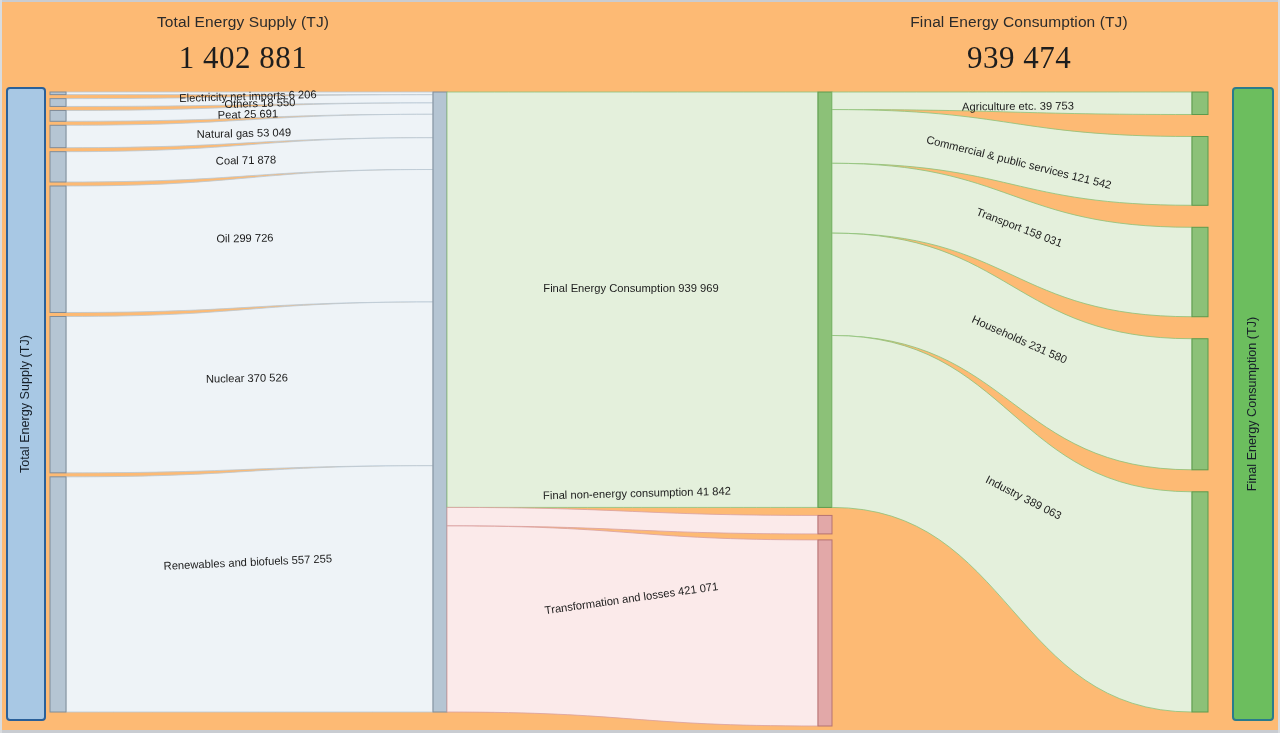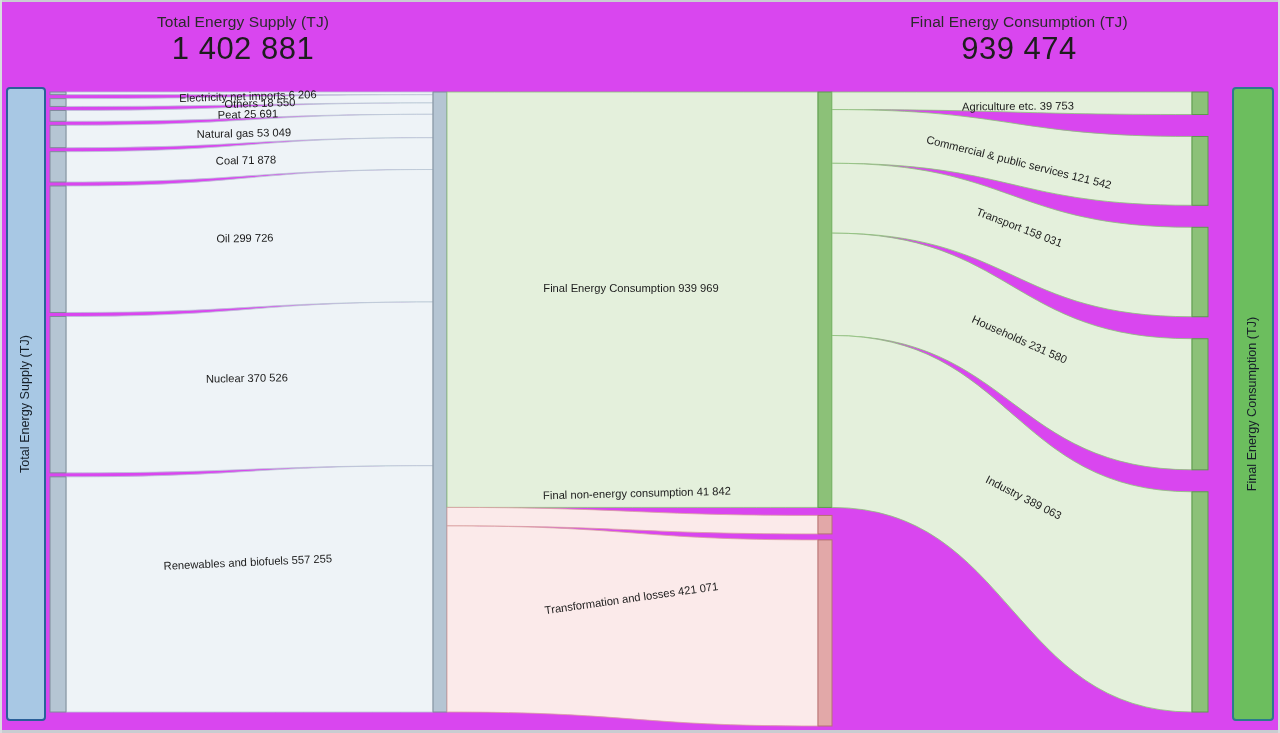--- a/index.html
+++ b/index.html
@@ -7,21 +7,21 @@
     padding: 0;
     background: #ffffff;
   }
   body {
     font-family: "Liberation Sans", sans-serif;
   }
   #app {
     position: relative;
     width: 1280px;
     height: 733px;
-    background: #d946ef;
+    background: #fdba74;
     overflow: hidden;
   }
   
   .frame-top {
     position: absolute;
     left: 0; top: 0; width: 1280px; height: 2px;
     background: #c9ccd1;
   }
   .frame-bottom {
     position: absolute;
@@ -50,22 +50,24 @@
   }
   .header-title {
     font-size: 15.5px;
     color: #2b2b2b;
     letter-spacing: 0.1px;
     font-weight: 400;
   }
   .header-value {
     font-size: 31px;
     color: #1d1d1d;
+    margin-top: 9px;
     letter-spacing: 0.5px;
     font-weight: 400;
+    font-family: Liberation Serif, serif;
   }
 
   svg.sankey {
     position: absolute;
     left: 0;
     top: 0;
   }
   .flow-label {
     font-family: "Liberation Sans", sans-serif;
     font-size: 11.2px;

